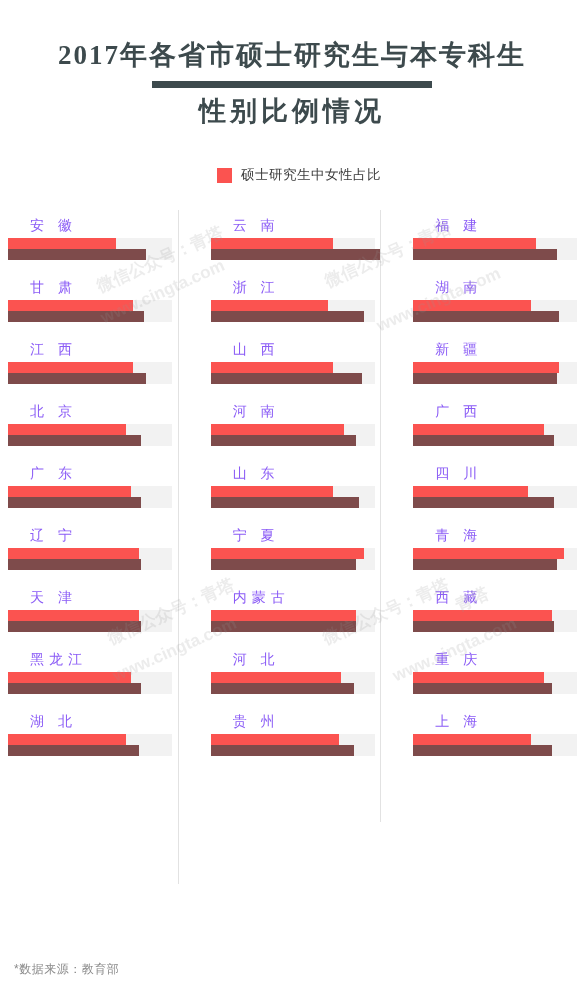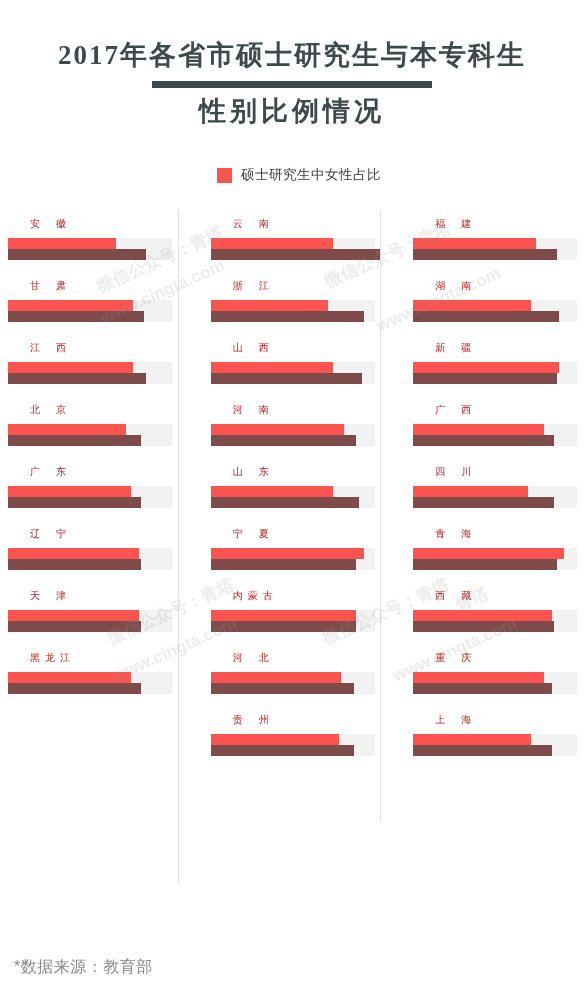--- a/index.html
+++ b/index.html
@@ -92,29 +92,28 @@
     right: 0;
     width: 1px;
     background: #e2e2e2;
   }
 
   .row {
     height: 62px;
     position: relative;
   }
   .row-label {
-    font-size: 10px;
-    color: #b91c1c;
+    font-size: 14px;
+    color: #8b5cf6;
     letter-spacing: 5px;
     padding-left: 22px;
     padding-top: 7px;
     height: 22px;
     box-sizing: border-box;
     white-space: nowrap;
-    font-family: Liberation Mono, monospace;
   }
   .track {
     position: absolute;
     left: 0;
     top: 28px;
     width: 164px;
     height: 22px;
     background: #f2f2f2;
   }
   .bar {
@@ -124,21 +123,21 @@
     display: block;
   }
   .bar-a { top: 0; background: #fb5350; }
   .bar-b { top: 11px; background: #7e4b4b; }
 
   
   .footer {
     position: absolute;
     left: 14px;
     bottom: 22px;
-    font-size: 16px;
+    font-size: 12px;
     color: #8a8a8a;
     letter-spacing: 0.5px;
   }
 
   
   .wm-layer {
     position: absolute;
     left: 0; top: 0;
     width: 584px; height: 1000px;
     pointer-events: none;
@@ -218,20 +217,27 @@
         <div class="track">
           <span class="bar bar-a" style="width: 130.5px;"></span>
           <span class="bar bar-b" style="width: 133px;"></span>
         </div>
       </div>
       <div class="row">
         <div class="row-label">黑龙江</div>
         <div class="track">
           <span class="bar bar-a" style="width: 122.8px;"></span>
           <span class="bar bar-b" style="width: 133px;"></span>
+        </div>
+      </div>
+      <div class="row">
+        <div class="row-label">湖 北</div>
+        <div class="track">
+          <span class="bar bar-a" style="width: 117.7px;"></span>
+          <span class="bar bar-b" style="width: 130.5px;"></span>
         </div>
       </div>
       <div class="col-rule" style="height: 674px;"></div>
     </div>
     <div class="col col-2">
       <div class="row">
         <div class="row-label">云 南</div>
         <div class="track">
           <span class="bar bar-a" style="width: 122.8px;"></span>
           <span class="bar bar-b" style="width: 168.9px;"></span>

